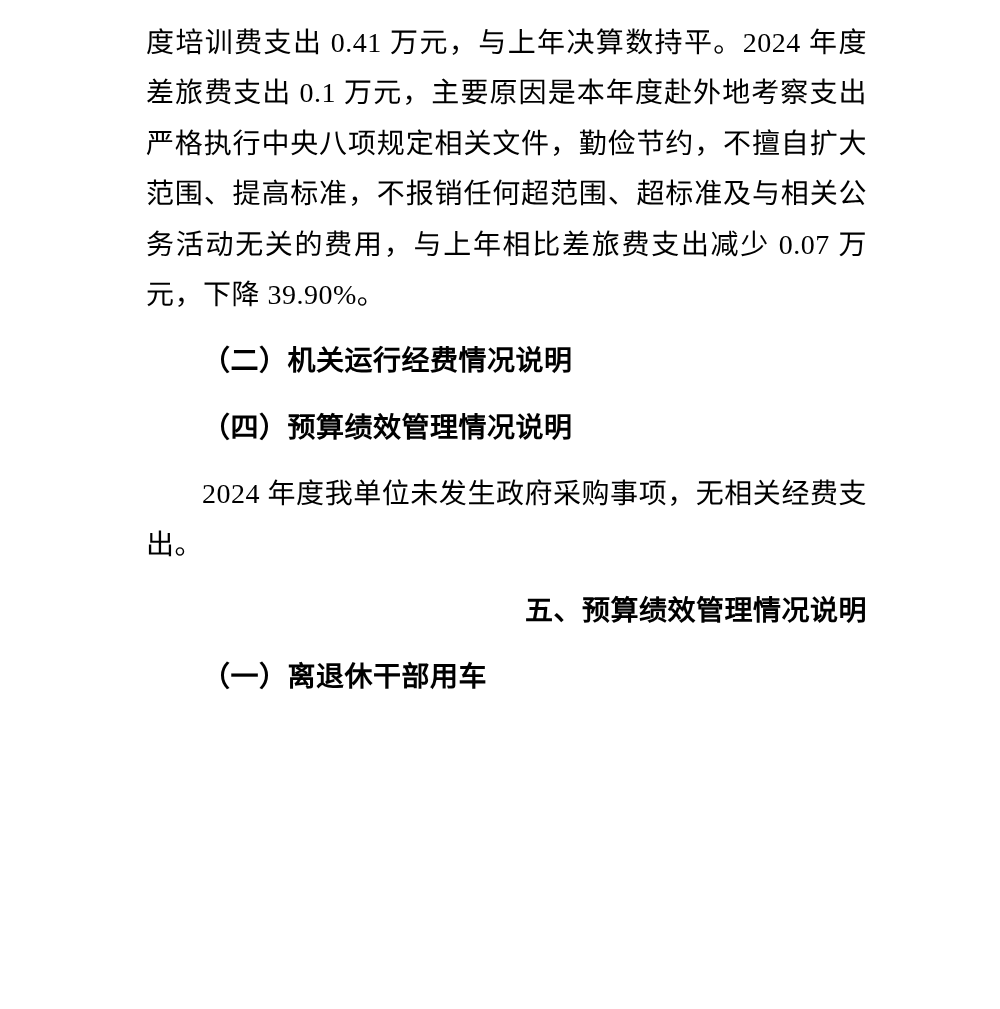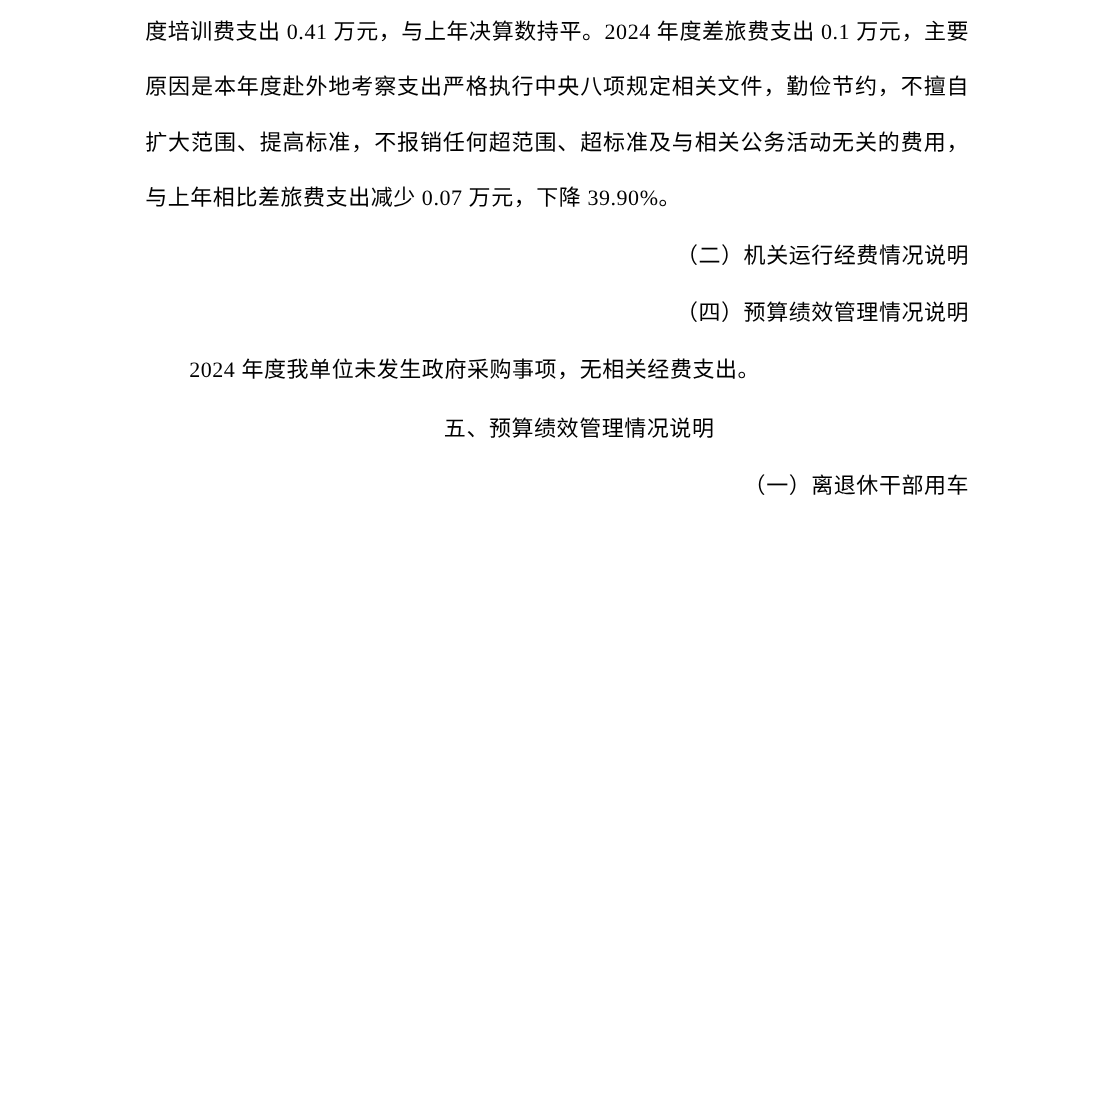--- a/index.html
+++ b/index.html
@@ -13,46 +13,47 @@
     color: #000000;
     overflow: hidden;
     font-family: "Liberation Serif", serif;
   }
   .doc {
     box-sizing: content-box;
     padding: 2px 117px 0 130px;
     width: 753px;
   }
   .doc p {
-    margin: 2px;
+    margin: 16px;
     padding: 0;
-    font-size: 20px;
+    font-size: 28px;
     line-height: 50.4px;
     text-align: justify;
     letter-spacing: 0.5px;
   }
   
   p.body-cont {
     text-indent: 0;
   }
   
   p.body-indent {
     text-indent: 2em;
   }
   
   p.subheading {
     text-indent: 2em;
-    text-align: right;
+    text-align: left;
+    font-weight: bold;
   }
   
   p.section-heading {
     text-indent: 2em;
-    text-align: center;
+    text-align: right;
     font-family: "Liberation Sans", sans-serif;
-    font-weight: normal;
+    font-weight: bold;
   }
 </style>
 </head>
 <body>
 
 <div class="doc">
   <p class="body-cont">度培训费支出 0.41 万元，与上年决算数持平。2024 年度差旅费支出 0.1 万元，主要原因是本年度赴外地考察支出严格执行中央八项规定相关文件，勤俭节约，不擅自扩大范围、提高标准，不报销任何超范围、超标准及与相关公务活动无关的费用，与上年相比差旅费支出减少 0.07 万元，下降 39.90%。</p>
 
   <p class="subheading">（二）机关运行经费情况说明</p>
 

